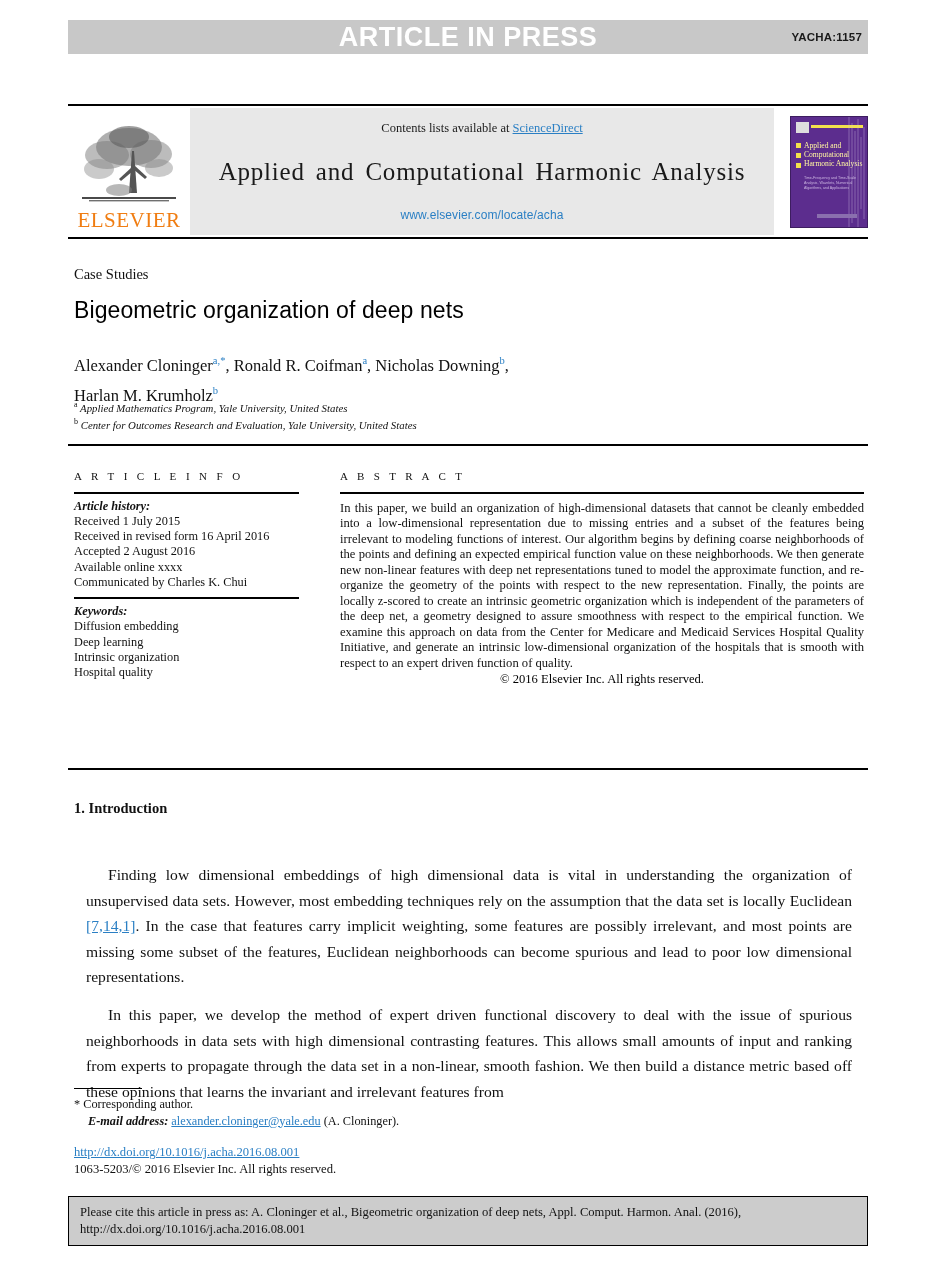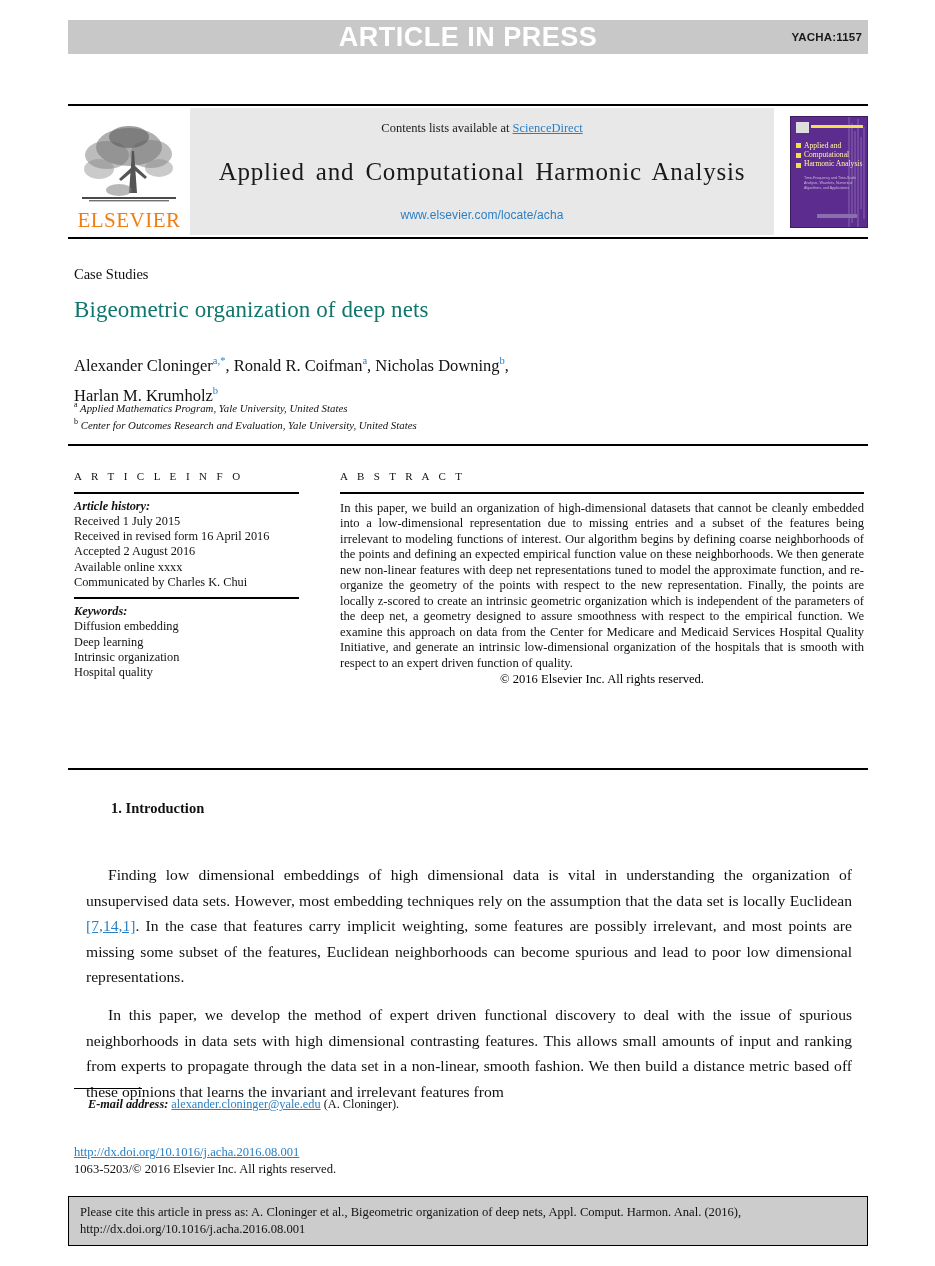--- a/index.html
+++ b/index.html
@@ -200,22 +200,22 @@
     top: 266px;
     font-size: 14.5px;
     font-family: "Liberation Serif", serif;
     color: #111;
   }
   .paper-title {
     position: absolute;
     left: 74px;
     top: 297px;
     font-size: 23px;
-    font-family: Liberation Serif, serif;
-    color: #0f766e;
+    font-family: Liberation Sans, sans-serif;
+    color: #000000;
     letter-spacing: 0.1px;
   }
   .authors {
     position: absolute;
     left: 74px;
     top: 348px;
     width: 790px;
     font-size: 16.5px;
     line-height: 25px;
     font-family: "Liberation Serif", serif;
@@ -298,21 +298,20 @@
 
   
   .intro-heading {
     position: absolute;
     left: 74px;
     top: 800px;
     font-family: "Liberation Serif", serif;
     font-weight: bold;
     font-size: 14.5px;
     color: #111;
-    margin-left: 37px;
   }
   .body-text {
     position: absolute;
     left: 74px;
     top: 850px;
     width: 790px;
     font-family: "Liberation Serif", serif;
     font-size: 15.6px;
     line-height: 25.6px;
     text-align: justify;
@@ -487,20 +486,21 @@
 
   <div class="intro-heading">1. Introduction</div>
 
   <div class="body-text">
     <p><span>Finding low dimensional embeddings of high dimensional data is vital in understanding the organization of unsupervised data sets. However, most embedding techniques rely on the assumption that the data set is locally Euclidean </span><a class="cite" href="#">[7,14,1]</a><span>. In the case that features carry implicit weighting, some features are possibly irrelevant, and most points are missing some subset of the features, Euclidean neighborhoods can become spurious and lead to poor low dimensional representations.</span></p>
     <p>In this paper, we develop the method of expert driven functional discovery to deal with the issue of spurious neighborhoods in data sets with high dimensional contrasting features. This allows small amounts of input and ranking from experts to propagate through the data set in a non-linear, smooth fashion. We then build a distance metric based off these opinions that learns the invariant and irrelevant features from</p>
   </div>
 
   <div class="fn-rule"></div>
   <div class="footnote">
+    <div>* Corresponding author.</div>
     <div style="padding-left:14px">
       <span class="lbl">E-mail address:</span>
       <a class="mail" href="#">alexander.cloninger@yale.edu</a>
       <span>(A. Cloninger).</span>
     </div>
   </div>
 
   <div class="doi-block">
     <div><a class="doi-link" href="#">http://dx.doi.org/10.1016/j.acha.2016.08.001</a></div>
     <div>1063-5203/© 2016 Elsevier Inc. All rights reserved.</div>

